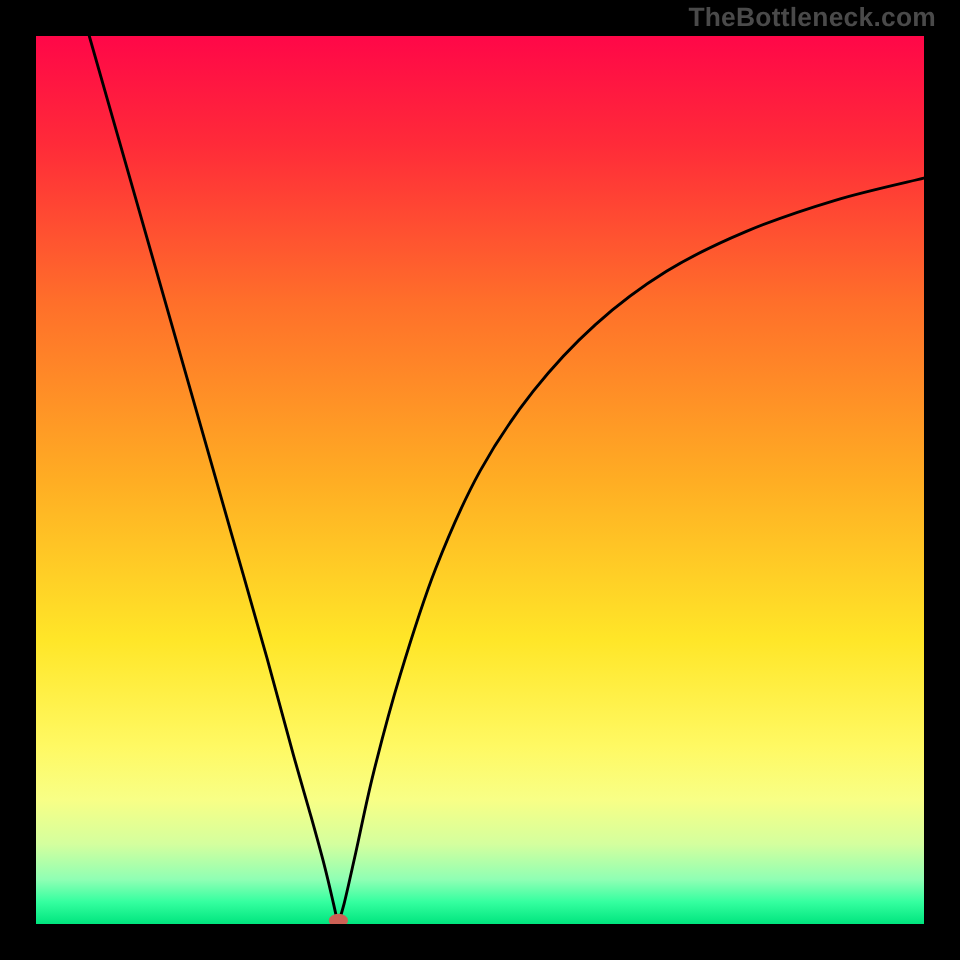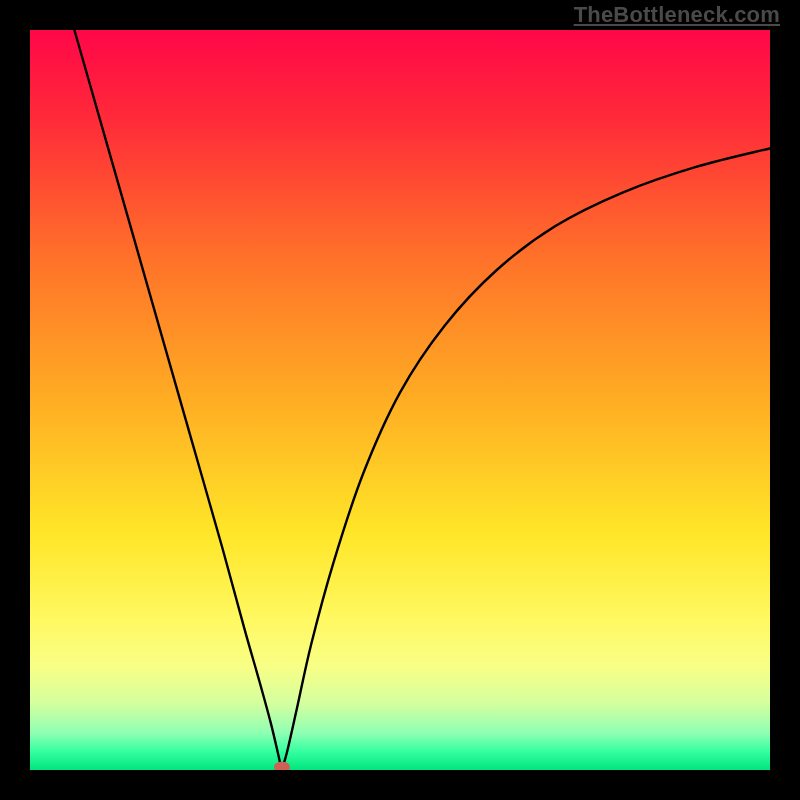--- a/index.html
+++ b/index.html
@@ -19,21 +19,20 @@
   }
   .watermark {
     position: absolute;
     top: 2px;
     right: 20px;
     color: #4a4a4a;
     font-size: 22px;
     font-weight: 600;
     letter-spacing: 0.2px;
     z-index: 5;
-    text-decoration: underline;
   }
   .plot-area {
     position: absolute;
     left: 30px;
     top: 30px;
     width: 740px;
     height: 740px;
     overflow: hidden;
   }
   .gradient-bg {

